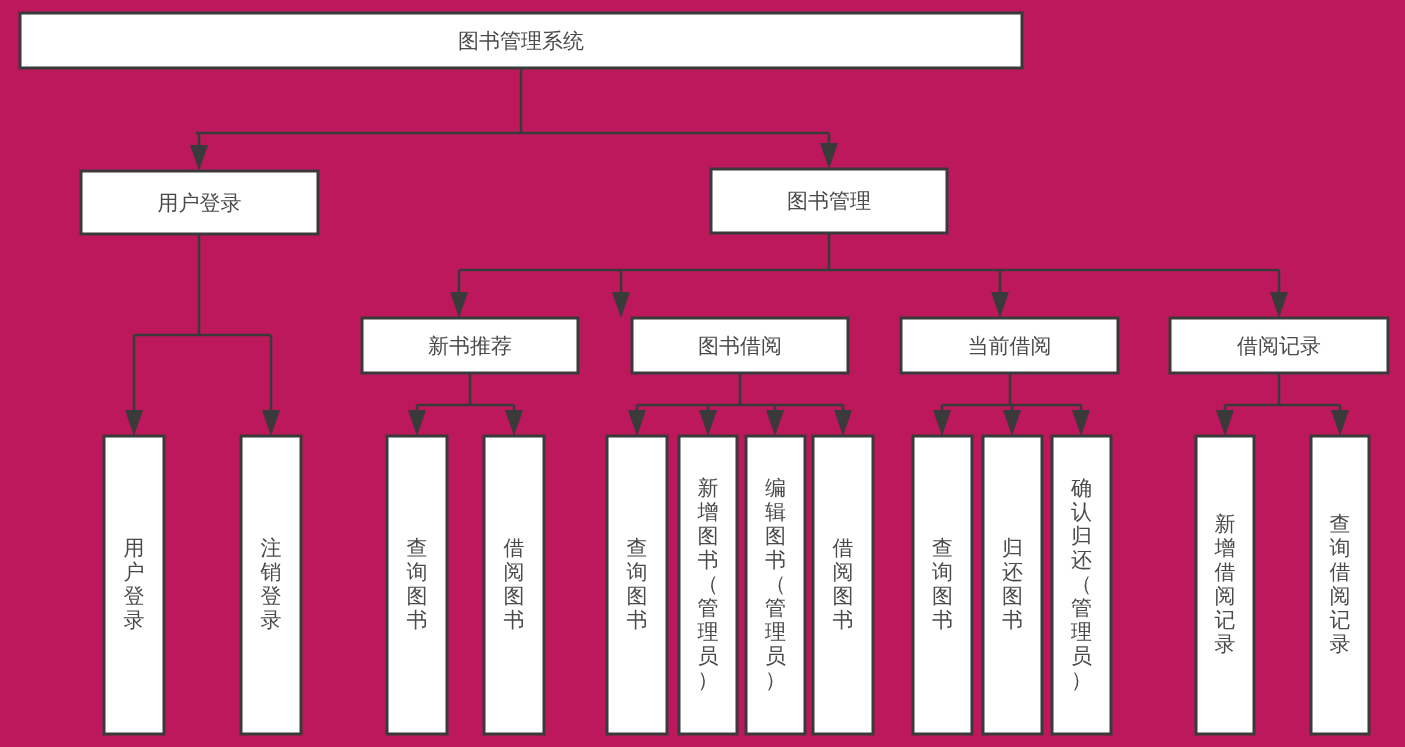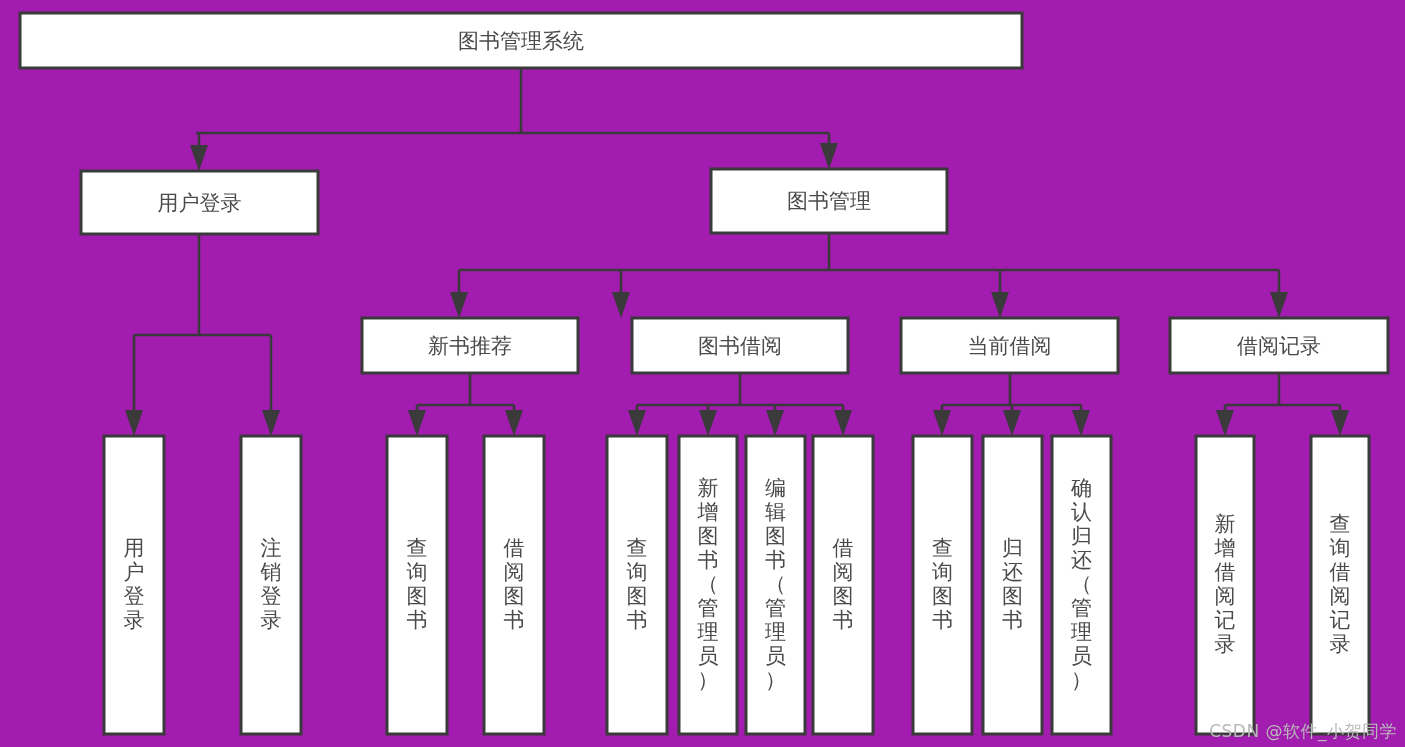--- a/index.html
+++ b/index.html
@@ -10,21 +10,21 @@
   body {
     width: 1405px;
     height: 747px;
     font-family: "DejaVu Sans", "Liberation Sans", sans-serif;
     overflow: hidden;
   }
   #diagram-root {
     position: relative;
     width: 1405px;
     height: 747px;
-    background: #a21caf;
+    background: #be185d;
   }
   svg.diagram-canvas {
     position: absolute;
     top: 0;
     left: 0;
     width: 1405px;
     height: 747px;
   }
   .node-box {
     fill: #ffffff;
@@ -200,14 +200,13 @@
         <g>
           <rect x="1196" y="436" width="58" height="298" class="node-box"></rect>
           <text x="1225" class="node-label-v"><tspan x="1225" y="531">新</tspan><tspan x="1225" y="555">增</tspan><tspan x="1225" y="579">借</tspan><tspan x="1225" y="603">阅</tspan><tspan x="1225" y="627">记</tspan><tspan x="1225" y="651">录</tspan></text>
         </g>
         <g>
           <rect x="1311" y="436" width="58" height="298" class="node-box"></rect>
           <text x="1340" class="node-label-v"><tspan x="1340" y="531">查</tspan><tspan x="1340" y="555">询</tspan><tspan x="1340" y="579">借</tspan><tspan x="1340" y="603">阅</tspan><tspan x="1340" y="627">记</tspan><tspan x="1340" y="651">录</tspan></text>
         </g>
       </g>
     </svg>
-  <div class="watermark-text">CSDN @软件_小贺同学</div>
 </div>
 
 </body></html>

